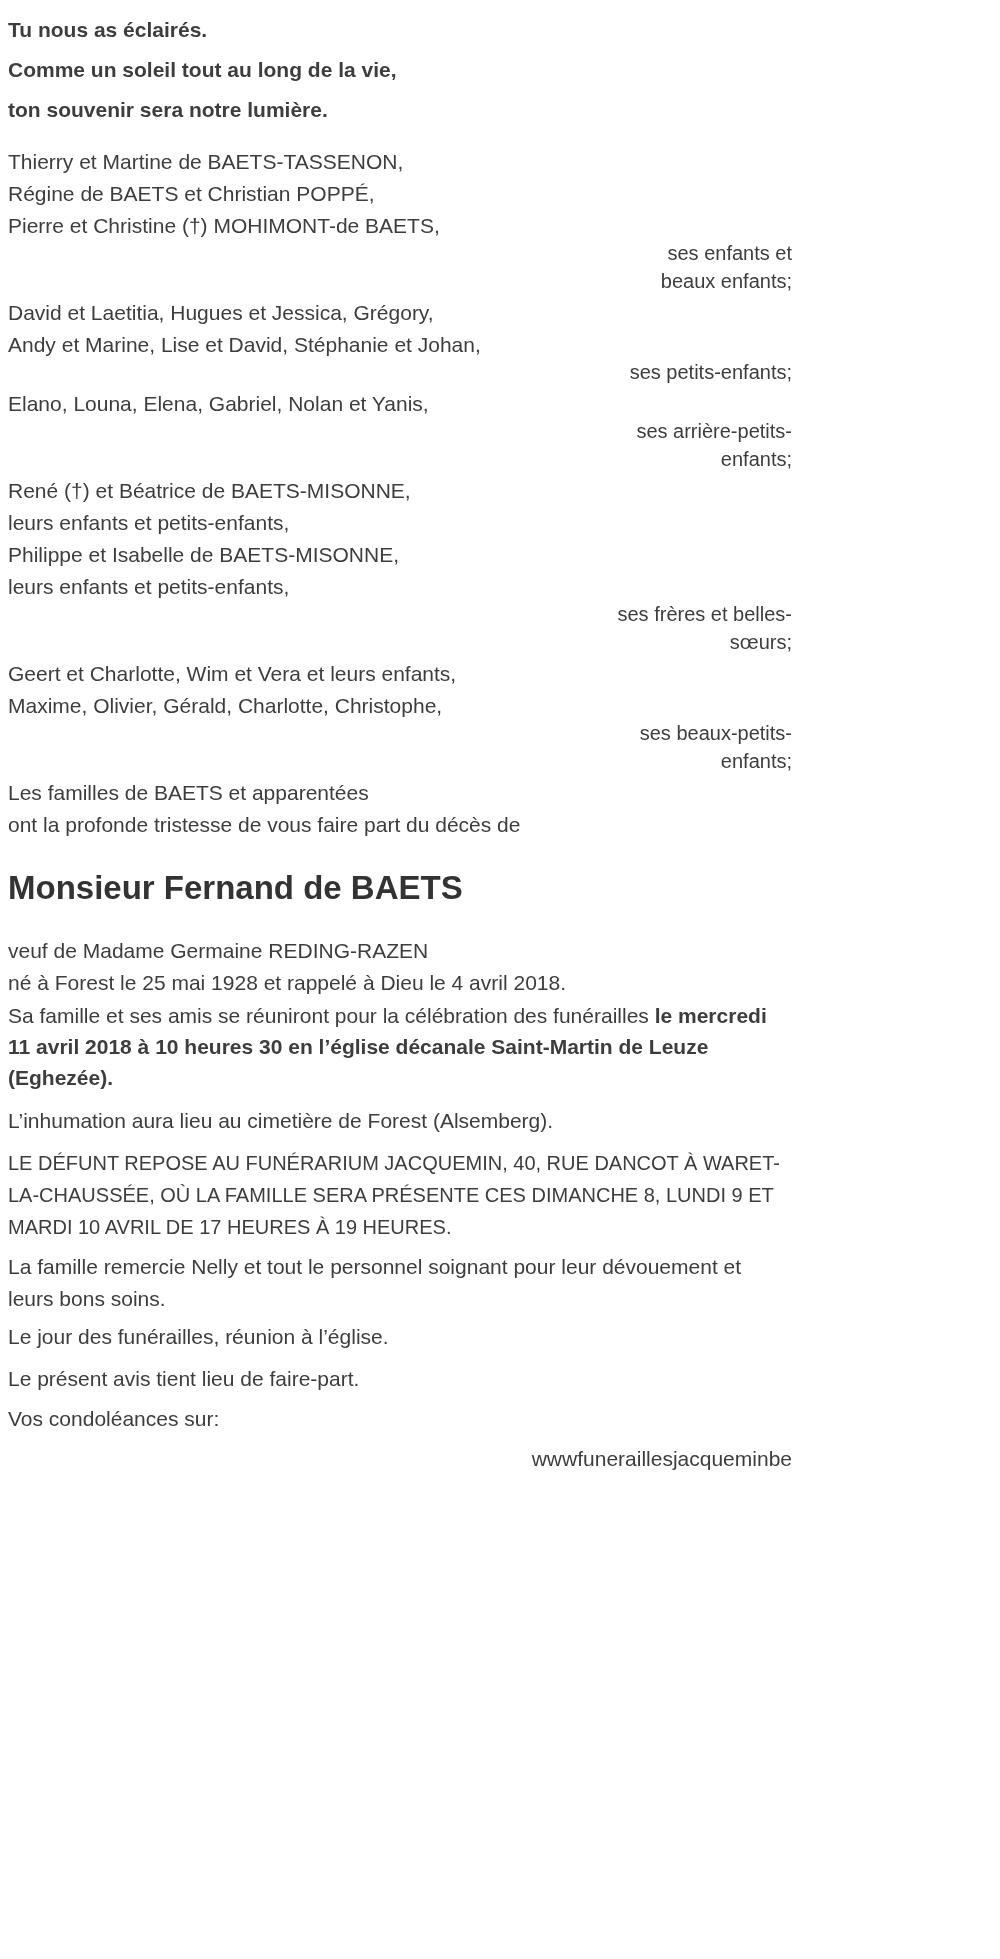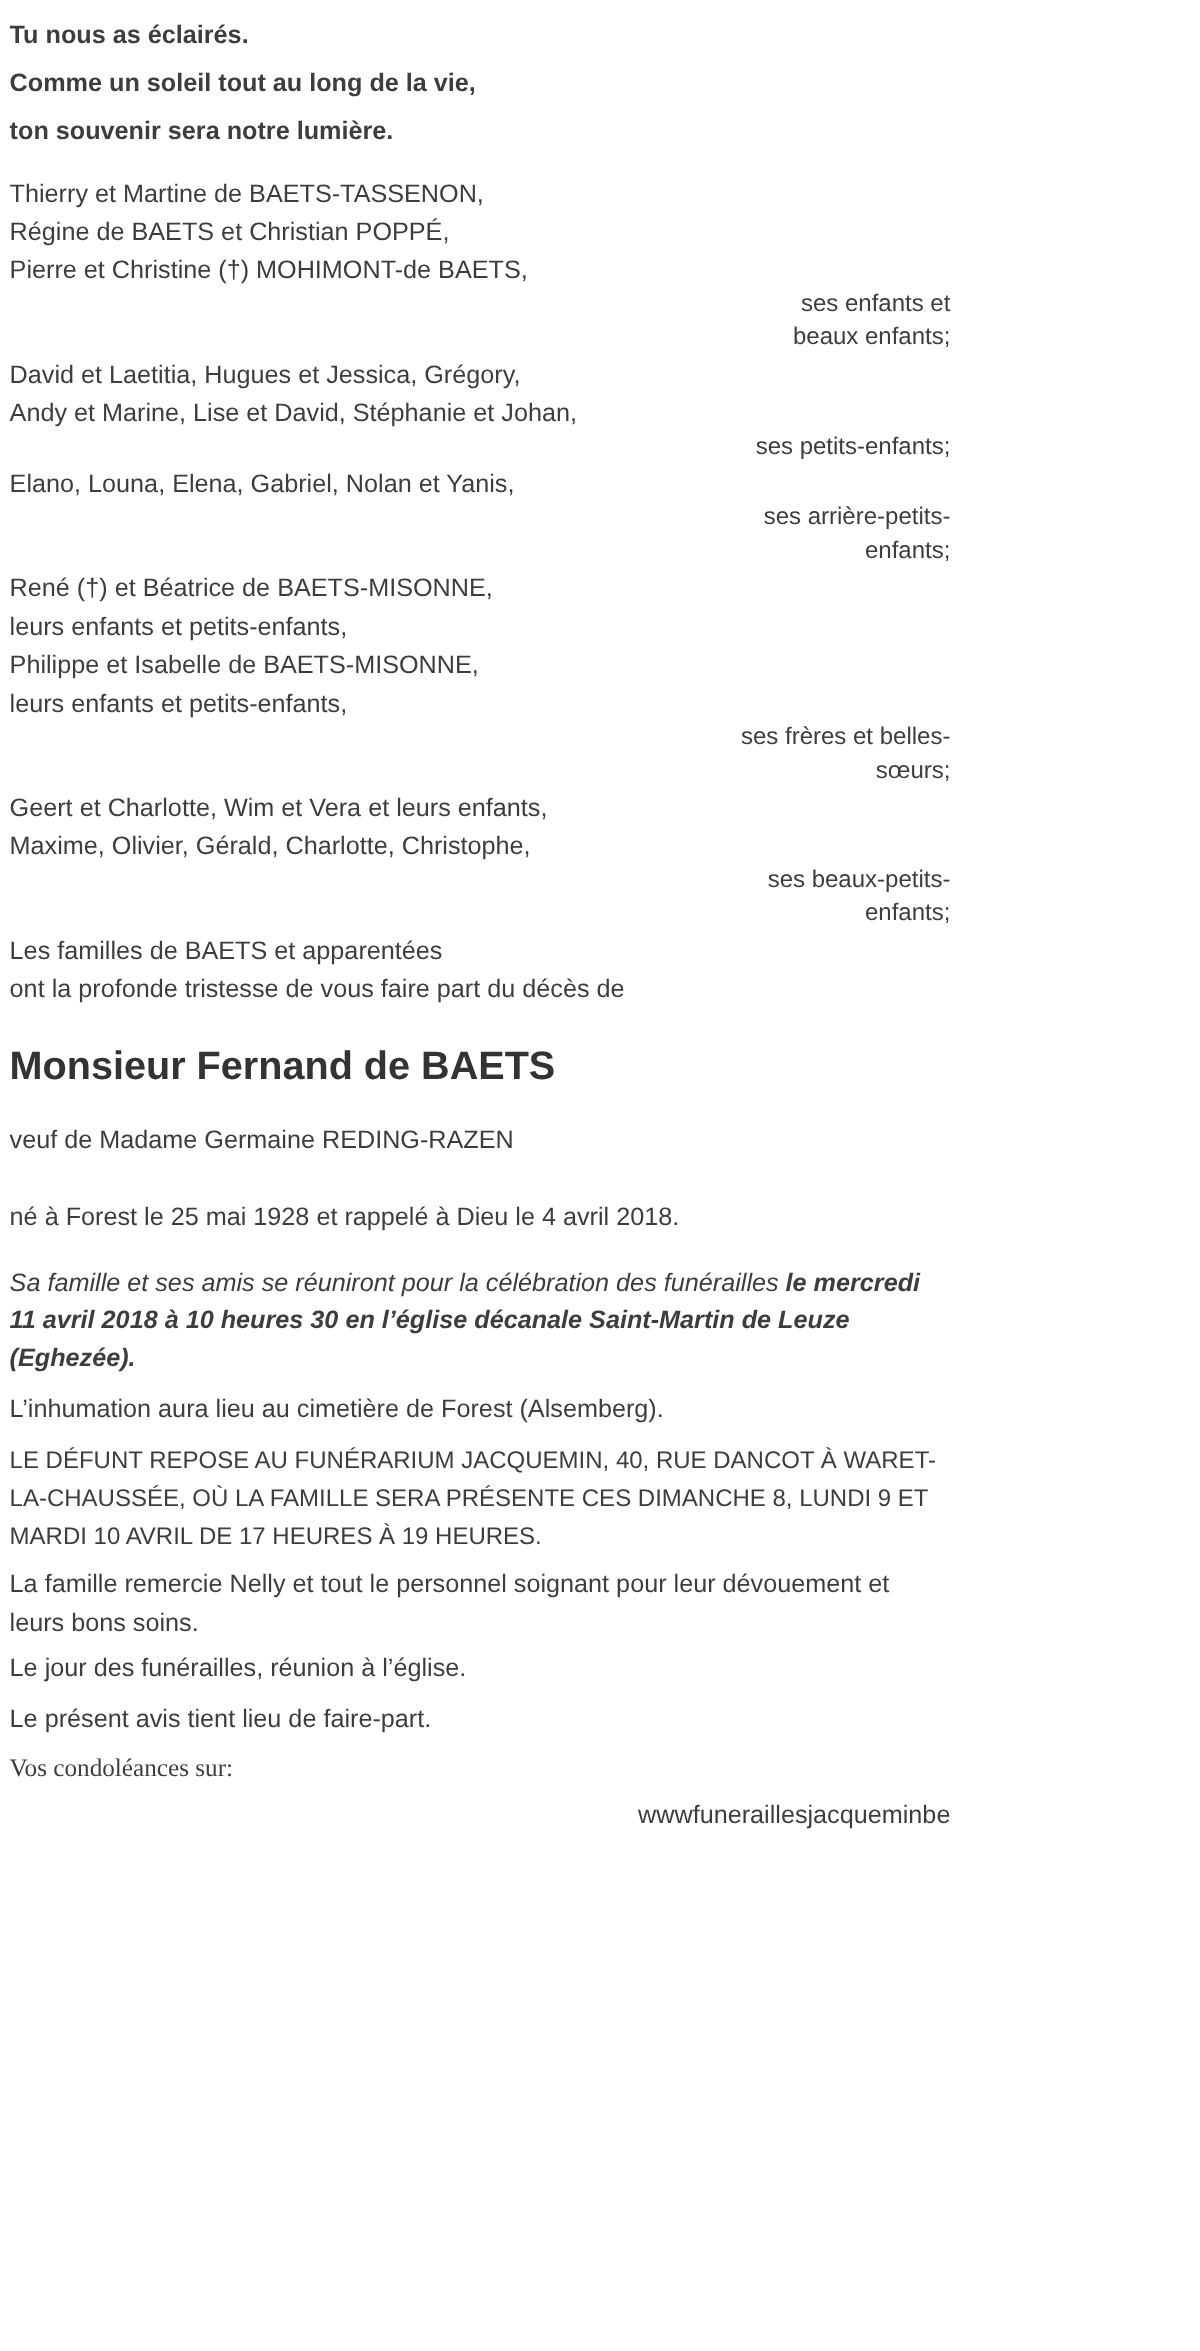--- a/index.html
+++ b/index.html
@@ -38,29 +38,29 @@
   .para { font-size: 21px; line-height: 32px; }
   .intro   { }
   .title   {
     margin: 26px 0 0 0;
     font-size: 33px;
     font-weight: bold;
     line-height: 42px;
     color: #333333;
   }
   .widower { margin-top: 26px; }
-  .dates   { margin-top: 32px; }
-  .funeral { margin-top: 23px; line-height: 31px; font-style: italic; }
+  .dates   { }
+  .funeral { margin-top: 1px; line-height: 31px; }
   .funeral strong { font-weight: bold; }
   .burial  { margin-top: 12px; }
   .repose  { margin-top: 10px; font-size: 20px; line-height: 32px; }
   .thanks  { margin-top: 8px; max-width: 745px; }
   .reunion { margin-top: 6px; }
   .notice  { margin-top: 10px; }
-  .condolences { margin-top: 8px; font-family: Liberation Serif, serif; }
+  .condolences { margin-top: 8px; }
   .website { margin-top: 8px; text-align: right; }
 </style>
 </head>
 <body style="background: rgb(255, 255, 255); color: rgb(61, 61, 61);">
 
 <div class="page">
   <div class="content">
 
     <section class="epigraph">
       <p>Tu nous as éclairés.</p>

